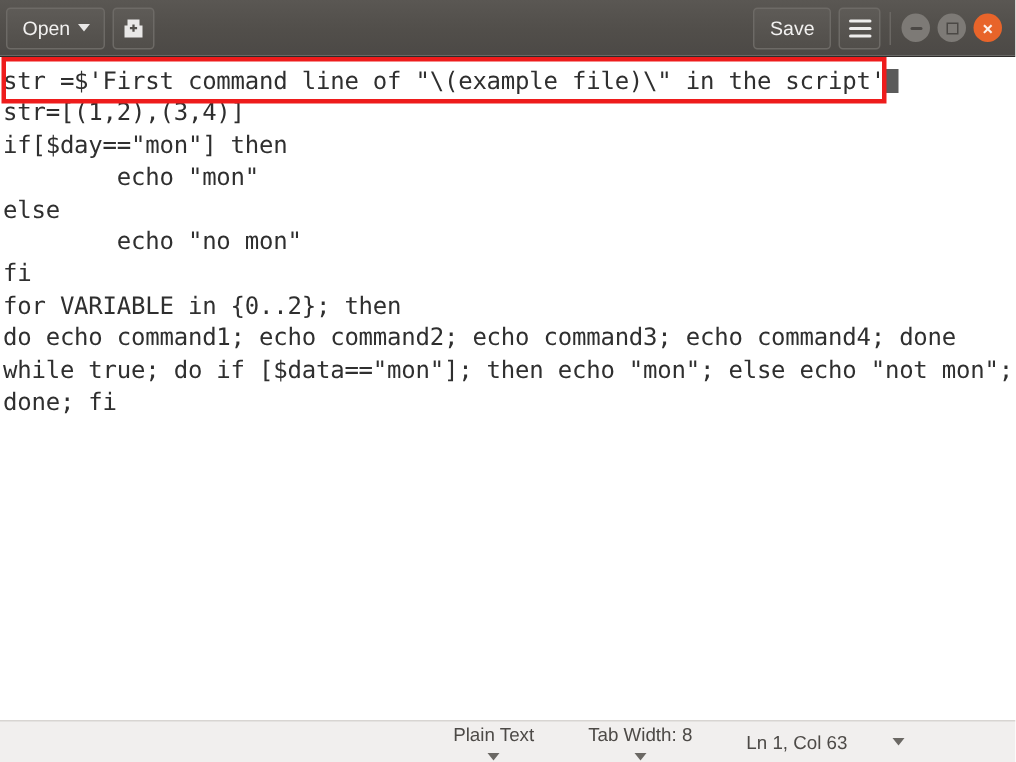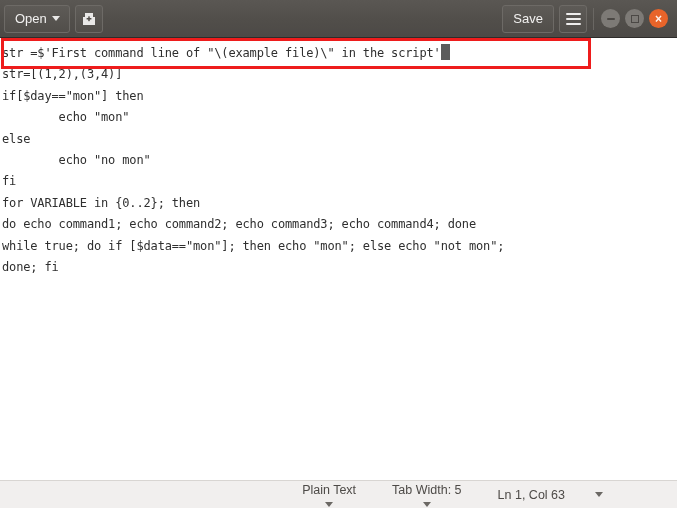--- a/index.html
+++ b/index.html
@@ -124,21 +124,21 @@
   .editor {
     position: relative;
     flex: 1 1 auto;
     background: #ffffff;
     overflow: hidden;
   }
   .code {
     margin: 0;
     padding: 5px 0 0 2px;
     font-family: "DejaVu Sans Mono", "Liberation Mono", monospace;
-    font-size: 12px;
+    font-size: 16px;
     line-height: 21.4px;
     color: #2f2f2f;
     white-space: pre;
     letter-spacing: -0.15px;
   }
   .code .line { display: block; height: 21.4px; }
   .cursor-block {
     display: inline-block;
     width: 9px;
     height: 16px;
@@ -254,21 +254,21 @@
   </div>
 
   <div class="statusbar">
 
     <div class="sb-item sb-gap-2">
       <span>Plain Text</span>
       <span class="sb-caret"></span>
     </div>
 
     <div class="sb-item sb-gap-2">
-      <span>Tab Width: 5</span>
+      <span>Tab Width: 8</span>
       <span class="sb-caret"></span>
     </div>
 
     <div class="sb-item sb-gap-3">
       <span>Ln 1, Col 63</span>
     </div>
 
     <div class="sb-item sb-gap-2">
       <span class="sb-caret"></span>
     </div>

